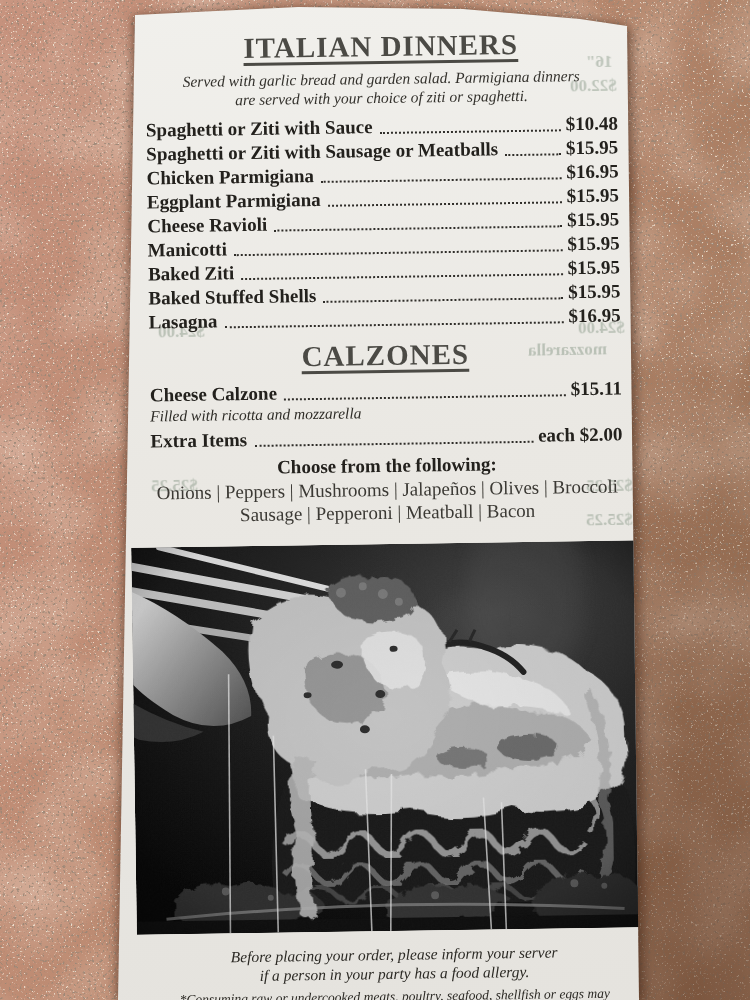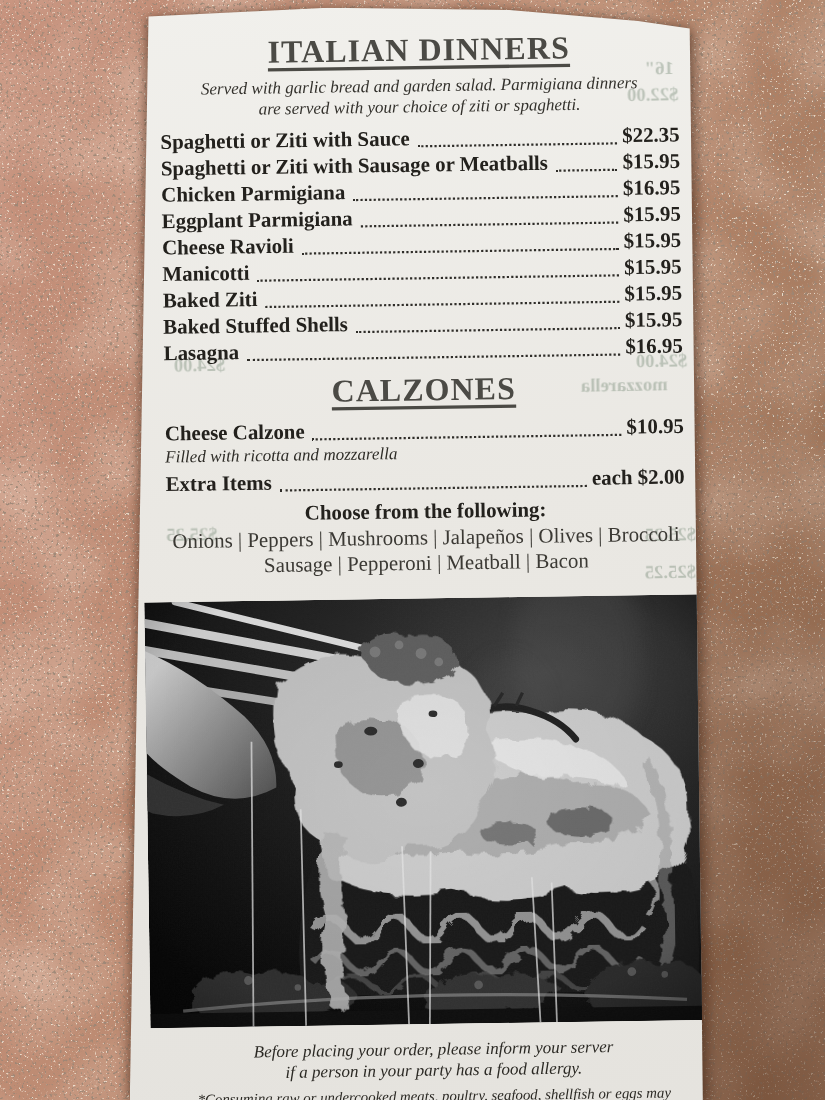--- a/index.html
+++ b/index.html
@@ -113,21 +113,21 @@
         <h1 class="sec-title">ITALIAN DINNERS</h1>
         <p class="subtitle">
           <span>Served with garlic bread and garden salad. Parmigiana dinners</span><br>
           <span>are served with your choice of ziti or spaghetti.</span>
         </p>
 
         <div class="items">
           <div class="row">
             <span class="nm">Spaghetti or Ziti with Sauce</span>
             <span class="leader"></span>
-            <span class="pr">$22.35</span>
+            <span class="pr">$10.48</span>
           </div>
           <div class="row">
             <span class="nm">Spaghetti or Ziti with Sausage or Meatballs</span>
             <span class="leader"></span>
             <span class="pr">$15.95</span>
           </div>
           <div class="row">
             <span class="nm">Chicken Parmigiana</span>
             <span class="leader"></span>
             <span class="pr">$16.95</span>
@@ -163,21 +163,21 @@
             <span class="pr">$16.95</span>
           </div>
         </div>
 
         <h1 class="sec-title calzones">CALZONES</h1>
 
         <div class="items">
           <div class="row">
             <span class="nm">Cheese Calzone</span>
             <span class="leader"></span>
-            <span class="pr">$10.95</span>
+            <span class="pr">$15.11</span>
           </div>
           <p class="note">Filled with ricotta and mozzarella</p>
           <div class="row extra">
             <span class="nm">Extra Items</span>
             <span class="leader"></span>
             <span class="pr">each $2.00</span>
           </div>
         </div>
 
         <p class="choose-heading">Choose from the following:</p>

